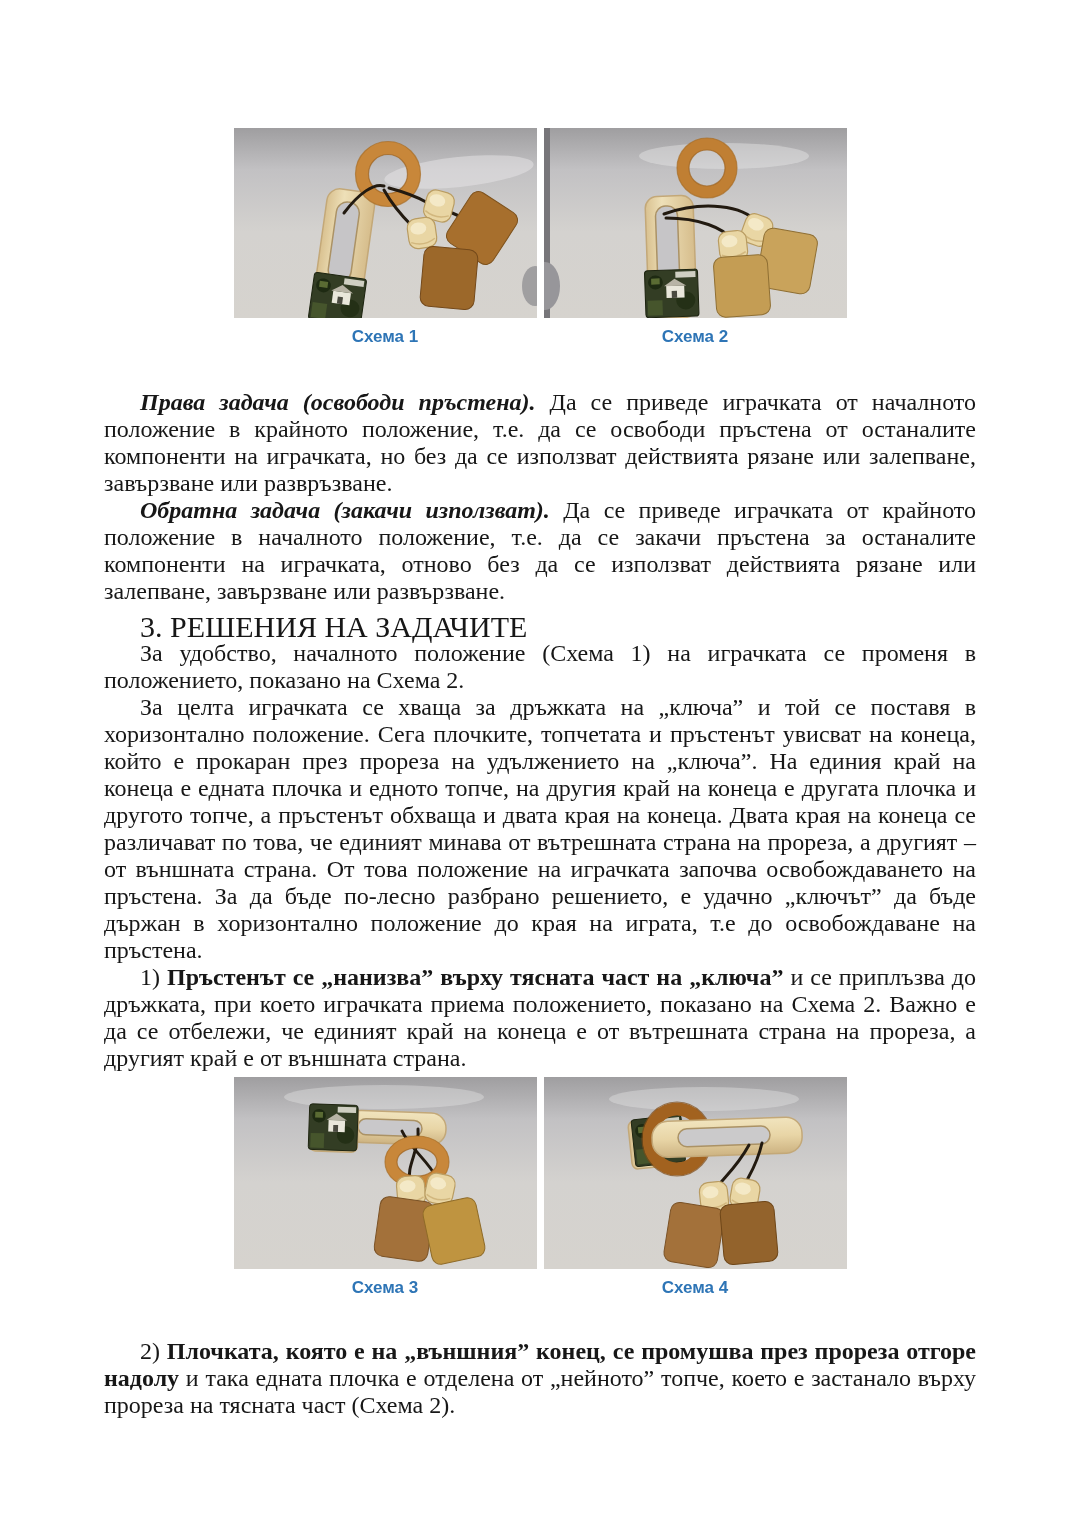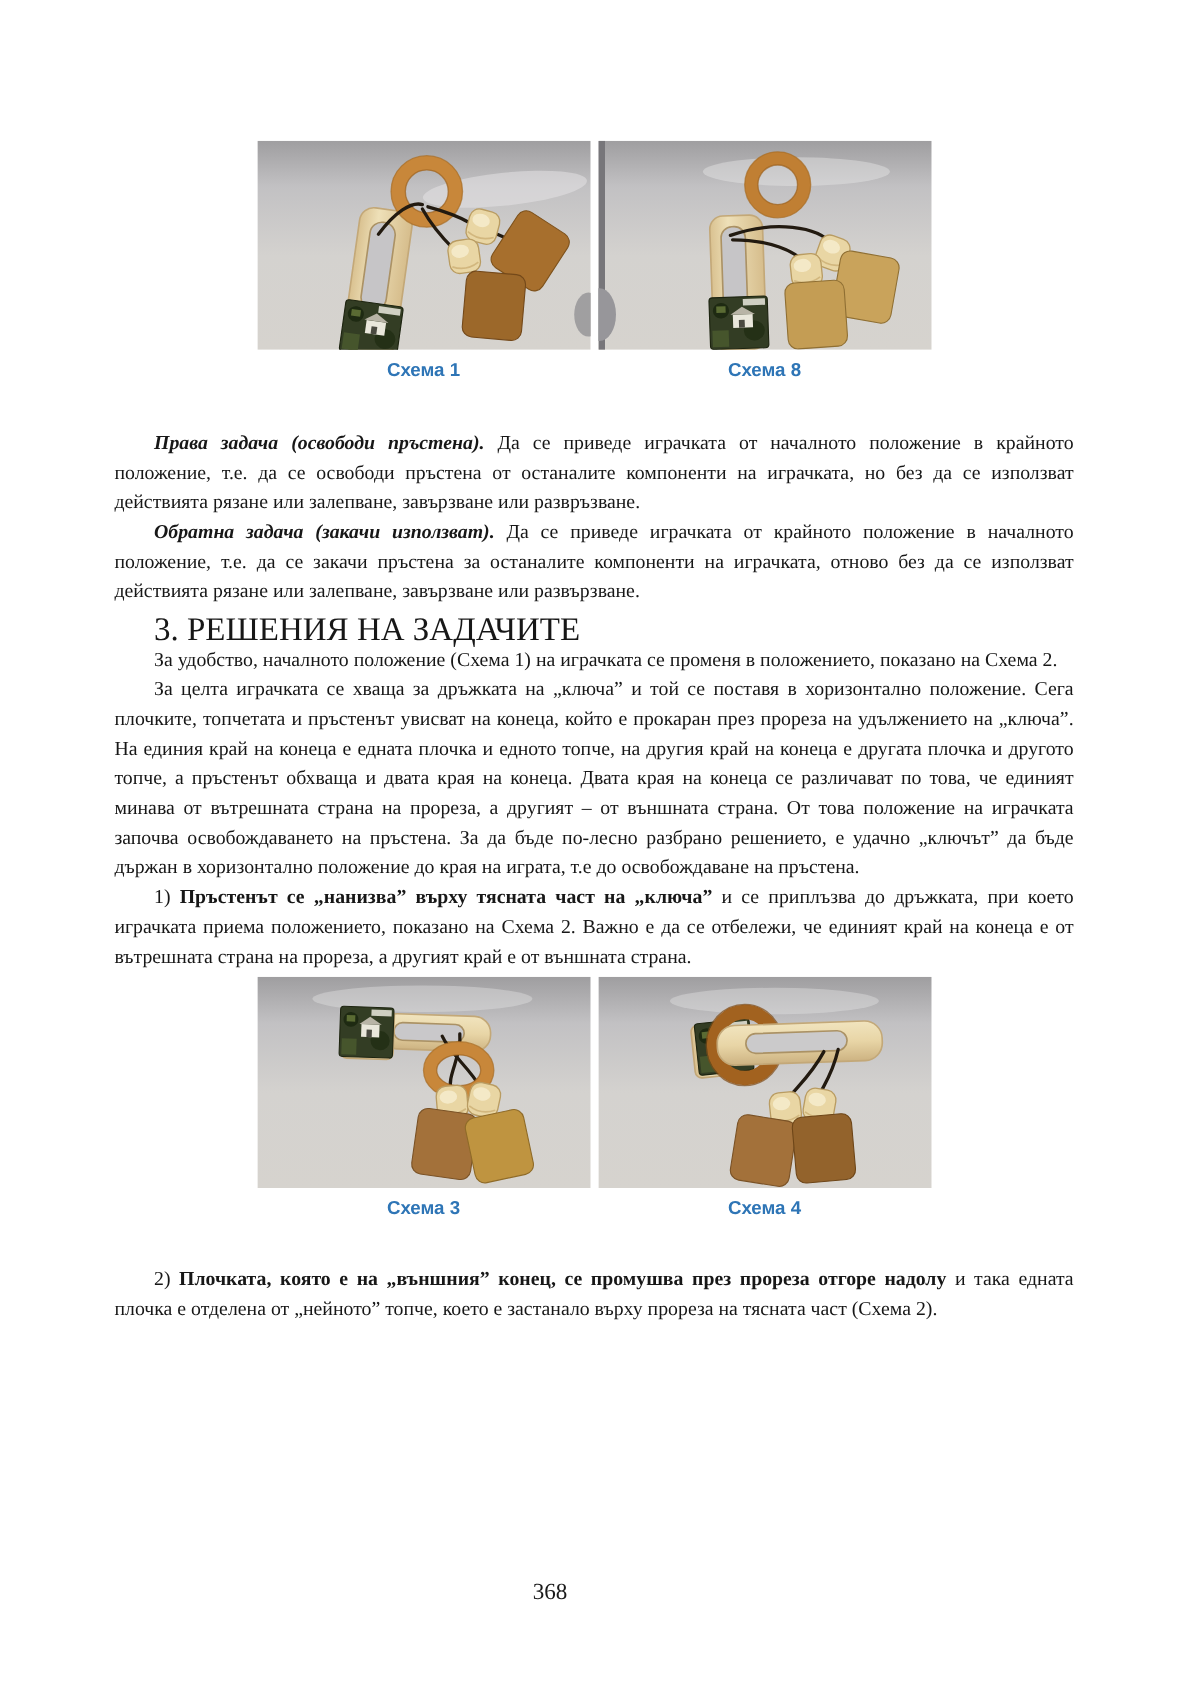--- a/index.html
+++ b/index.html
@@ -25,21 +25,21 @@
   figcaption{
     margin-top:9px;
     text-align:center;
     font-family:"Liberation Sans", sans-serif;
     font-weight:700;
     font-size:17px;
     color:#2E75B6;
   }
   .par{
     margin:0;
-    font-size:18px;
+    font-size:24px;
     line-height:27px;
     text-align:justify;
     text-indent:36px;
     font-family:Liberation Serif, serif;
   }
   .par .lead-bi{font-weight:bold;font-style:italic;}
   .par b{font-weight:bold;}
   .mt-first{margin-top:42px;}
   .heading{
     margin:8px 0 0 0;
@@ -167,21 +167,21 @@
           </g>
           <g>
             <use href="#bead" transform="translate(213,102) rotate(20)"></use>
             <use href="#bead" transform="translate(189,118) rotate(-6)"></use>
           </g>
           <g>
             <use href="#plate" transform="translate(243,133) rotate(10)" fill="#c9a35b" stroke="#8f6f33" stroke-width="1"></use>
             <use href="#plate" transform="translate(198,158) rotate(-4)" fill="#c49d54" stroke="#8f6f33" stroke-width="1"></use>
           </g>
         </svg>
-        <figcaption>Схема 8</figcaption>
+        <figcaption>Схема 2</figcaption>
       </figure>
     </div>
 
     <p class="par mt-first"><span class="lead-bi">Права задача (освободи пръстена).</span><span> Да се приведе играчката от началното положение в крайното положение, т.е. да се освободи пръстена от останалите компоненти на играчката, но без да се използват действията рязане или залепване, завързване или развръзване.</span></p>
 
     <p class="par"><span class="lead-bi">Обратна задача (закачи използват).</span><span> Да се приведе играчката от крайното положение в началното положение, т.е. да се закачи пръстена за останалите компоненти на играчката, отново без да се използват действията рязане или залепване, завързване или развързване.</span></p>
 
     <h2 class="heading">3. РЕШЕНИЯ НА ЗАДАЧИТЕ</h2>
 
     <p class="par">За удобство, началното положение (Схема 1) на играчката се променя в положението, показано на Схема 2.</p>
@@ -255,14 +255,13 @@
           </g>
         </svg>
         <figcaption>Схема 4</figcaption>
       </figure>
     </div>
 
     <p class="par mt-after-fig"><span>2) </span><b>Плочката, която е на „външния” конец, се промушва през прореза отгоре надолу</b><span> и така едната плочка е отделена от „нейното” топче, което е застанало върху прореза на тясната част (Схема 2).</span></p>
 
   </div>
 
-  <div class="pagenum">368</div>
 </div>
 
 </body></html>

